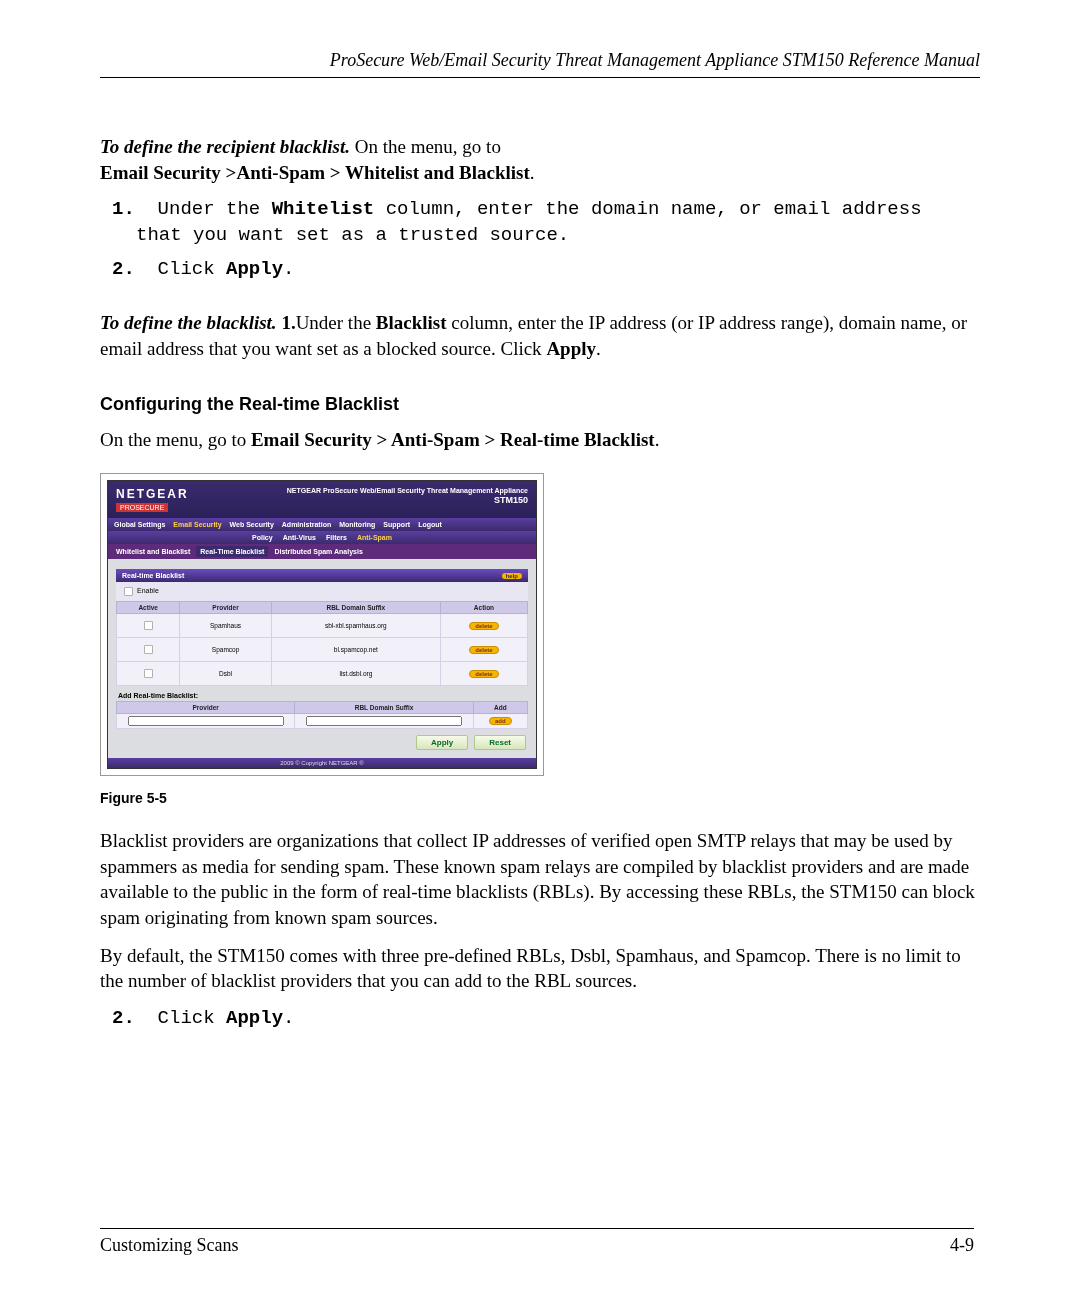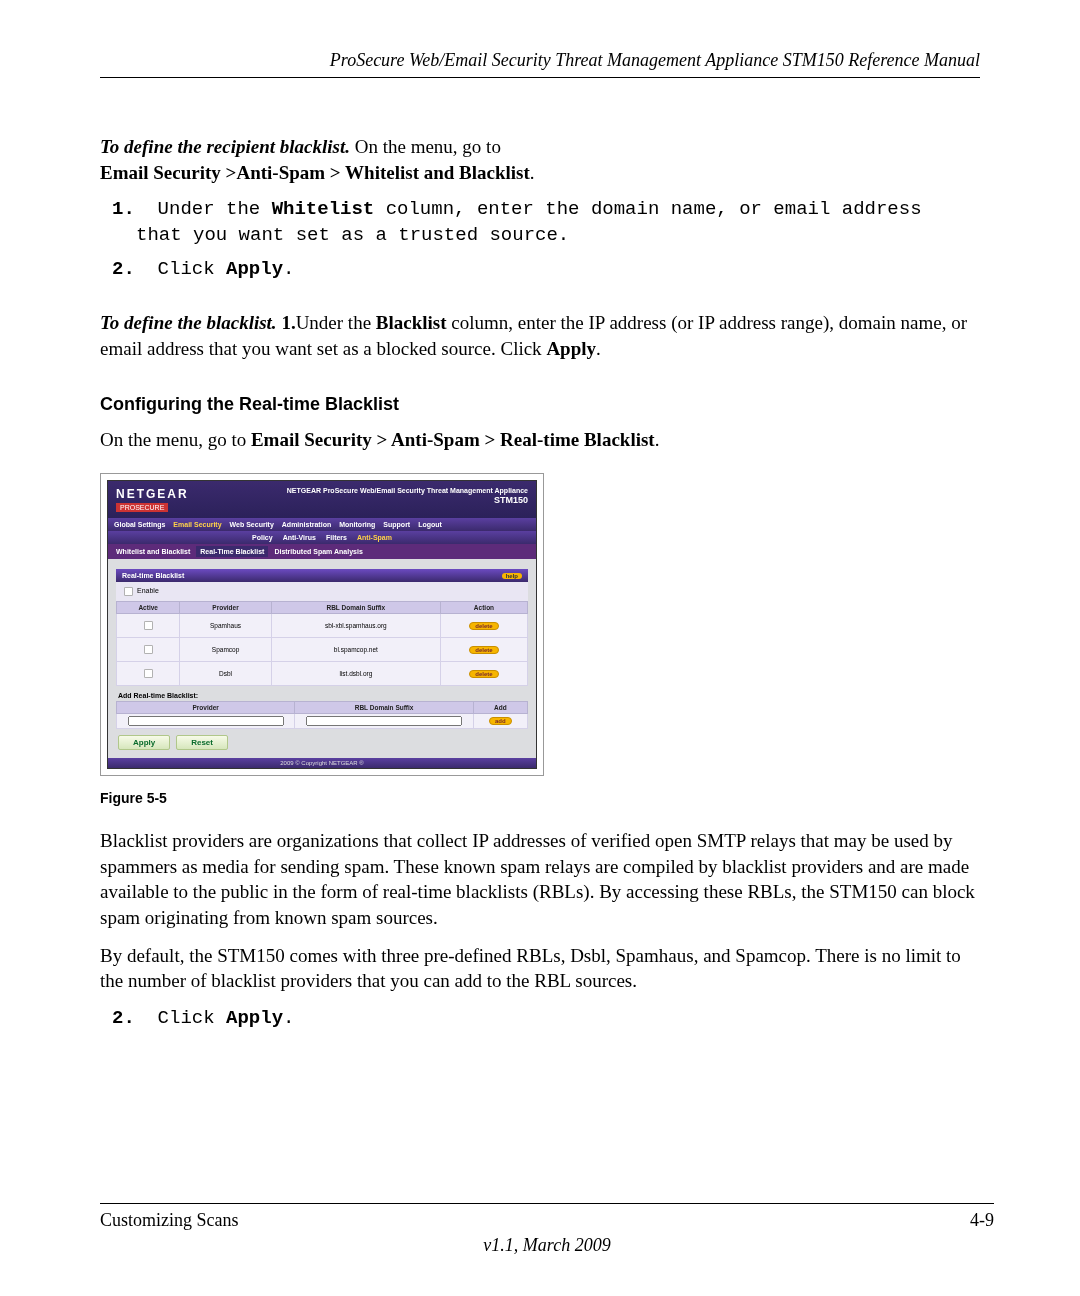--- a/index.html
+++ b/index.html
@@ -186,21 +186,21 @@
     font-size: 7px;
     font-weight: bold;
     padding: 6px 2px 2px 2px;
   }
   .add-input {
     width: 90%;
     height: 10px;
     font-size: 6px;
     box-sizing: border-box;
   }
-  .btn-row { text-align: left; padding: 6px 0 2px 0; }
+  .btn-row { text-align: right; padding: 6px 0 2px 0; }
   .btn {
     display: inline-block;
     font-size: 8px;
     font-weight: bold;
     color: #0a6b2c;
     padding: 2px 14px;
     background: linear-gradient(#f7fbe8,#d6e6bc);
     border: 1px solid #b0c78a;
     border-radius: 2px;
     margin: 0 2px;
@@ -208,21 +208,21 @@
   .copyright {
     background: linear-gradient(#5a3fa0,#3b2a6d);
     color: #ddd;
     font-size: 6px;
     text-align: center;
     padding: 2px;
   }
   .doc-footer {
     position: absolute;
     left: 100px;
-    right: 86px;
+    right: 106px;
     bottom: 40px;
     border-top: 1.5px solid #000;
     padding-top: 6px;
     font-size: 18px;
   }
   .doc-footer .row1 { display: flex; justify-content: space-between; }
   .doc-footer .row2 { text-align: center; font-style: italic; margin-top: 4px; }
 </style>
 </head>
 <body>
@@ -356,15 +356,14 @@
 
   <ol class="num">
     <li><span class="num-b">2.&nbsp;&nbsp;</span><span>Click </span><span class="b">Apply</span><span>.</span></li>
   </ol>
 
   <div class="doc-footer">
     <div class="row1">
       <span>Customizing Scans</span>
       <span>4-9</span>
     </div>
-    <div class="row2">v1.1, March 2009</div>
   </div>
 </div>
 
 </body></html>

